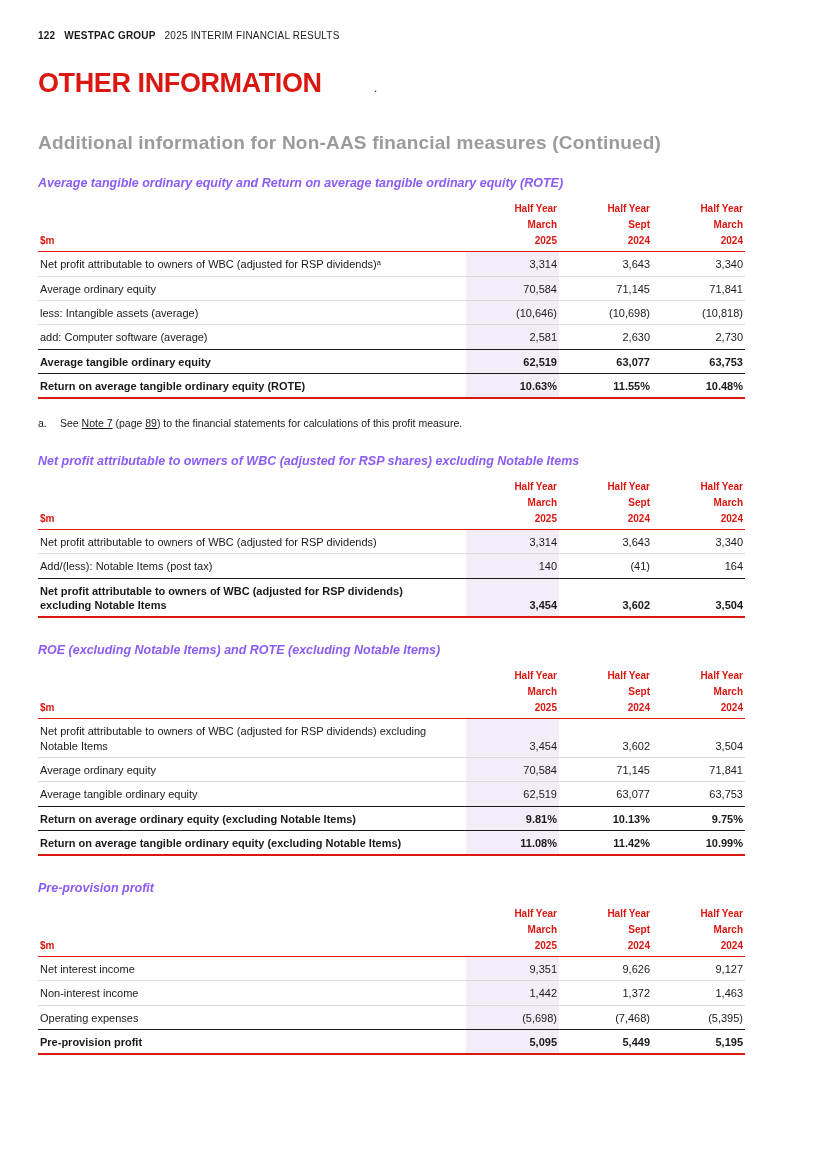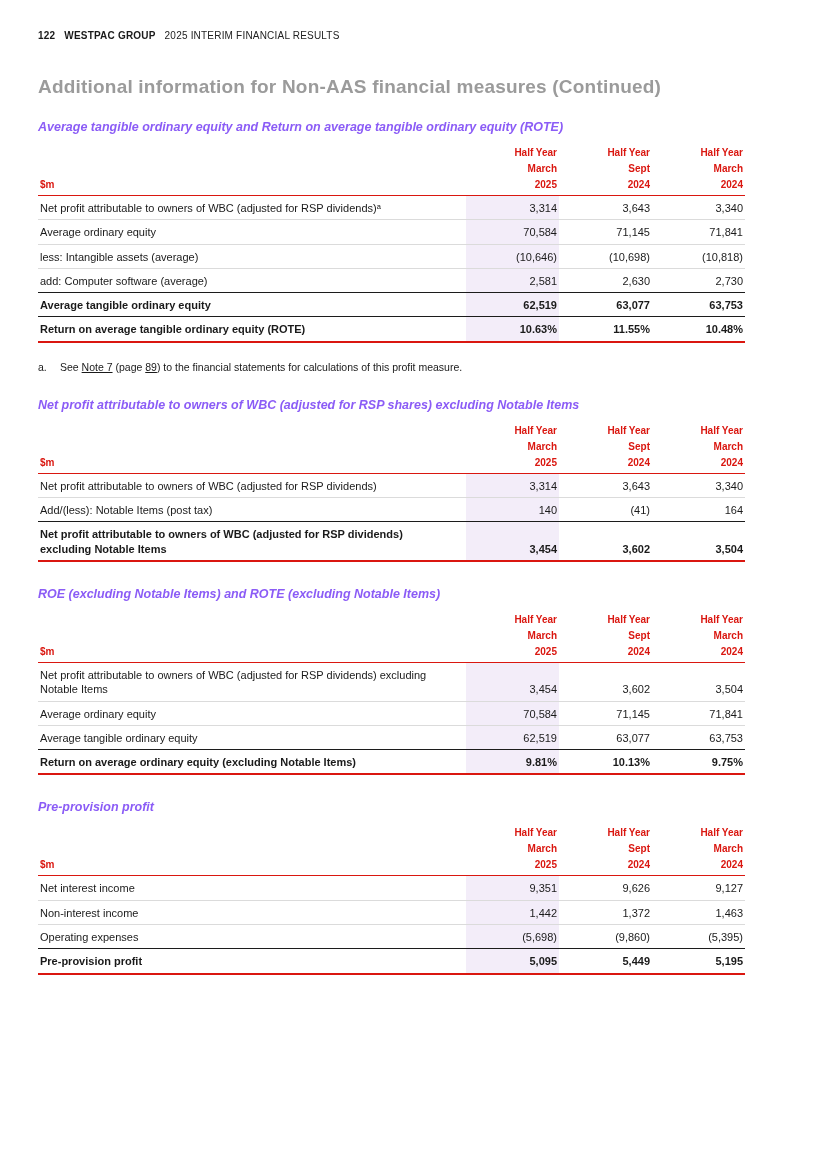--- a/index.html
+++ b/index.html
@@ -57,20 +57,21 @@
 <body>
 
 <div class="page">
 
   <div class="runhead">
     <span class="pageno">122</span>
     <span class="company">WESTPAC GROUP</span>
     <span class="report">2025 INTERIM FINANCIAL RESULTS</span>
   </div>
 
+  <h1 class="section"><span>OTHER INFORMATION</span><span class="dot">.</span></h1>
 
   <h2 class="subsection">Additional information for Non-AAS financial measures (Continued)</h2>
 
   <h3 class="tbl-title first-title">Average tangible ordinary equity and Return on average tangible ordinary equity (ROTE)</h3>
   <div>
       <table class="fin">
         <colgroup>
           <col class="c0">
           <col class="cn">
           <col class="cn">
@@ -241,20 +242,26 @@
             <td class="num hl">62,519</td>
             <td class="num">63,077</td>
             <td class="num">63,753</td>
           </tr>
           <tr class="bold">
             <td class="lbl">Return on average ordinary equity (excluding Notable Items)</td>
             <td class="num hl">9.81%</td>
             <td class="num">10.13%</td>
             <td class="num">9.75%</td>
           </tr>
+          <tr class="bold">
+            <td class="lbl">Return on average tangible ordinary equity (excluding Notable Items)</td>
+            <td class="num hl">11.08%</td>
+            <td class="num">11.42%</td>
+            <td class="num">10.99%</td>
+          </tr>
         </tbody>
       </table>
     </div>
 
   <h3 class="tbl-title">Pre-provision profit</h3>
   <div>
       <table class="fin">
         <colgroup>
           <col class="c0">
           <col class="cn">
@@ -290,21 +297,21 @@
           </tr>
           <tr class="">
             <td class="lbl">Non-interest income</td>
             <td class="num hl">1,442</td>
             <td class="num">1,372</td>
             <td class="num">1,463</td>
           </tr>
           <tr class="">
             <td class="lbl">Operating expenses</td>
             <td class="num hl">(5,698)</td>
-            <td class="num">(9,860)</td>
+            <td class="num">(7,468)</td>
             <td class="num">(5,395)</td>
           </tr>
           <tr class="bold">
             <td class="lbl">Pre-provision profit</td>
             <td class="num hl">5,095</td>
             <td class="num">5,449</td>
             <td class="num">5,195</td>
           </tr>
         </tbody>
       </table>

